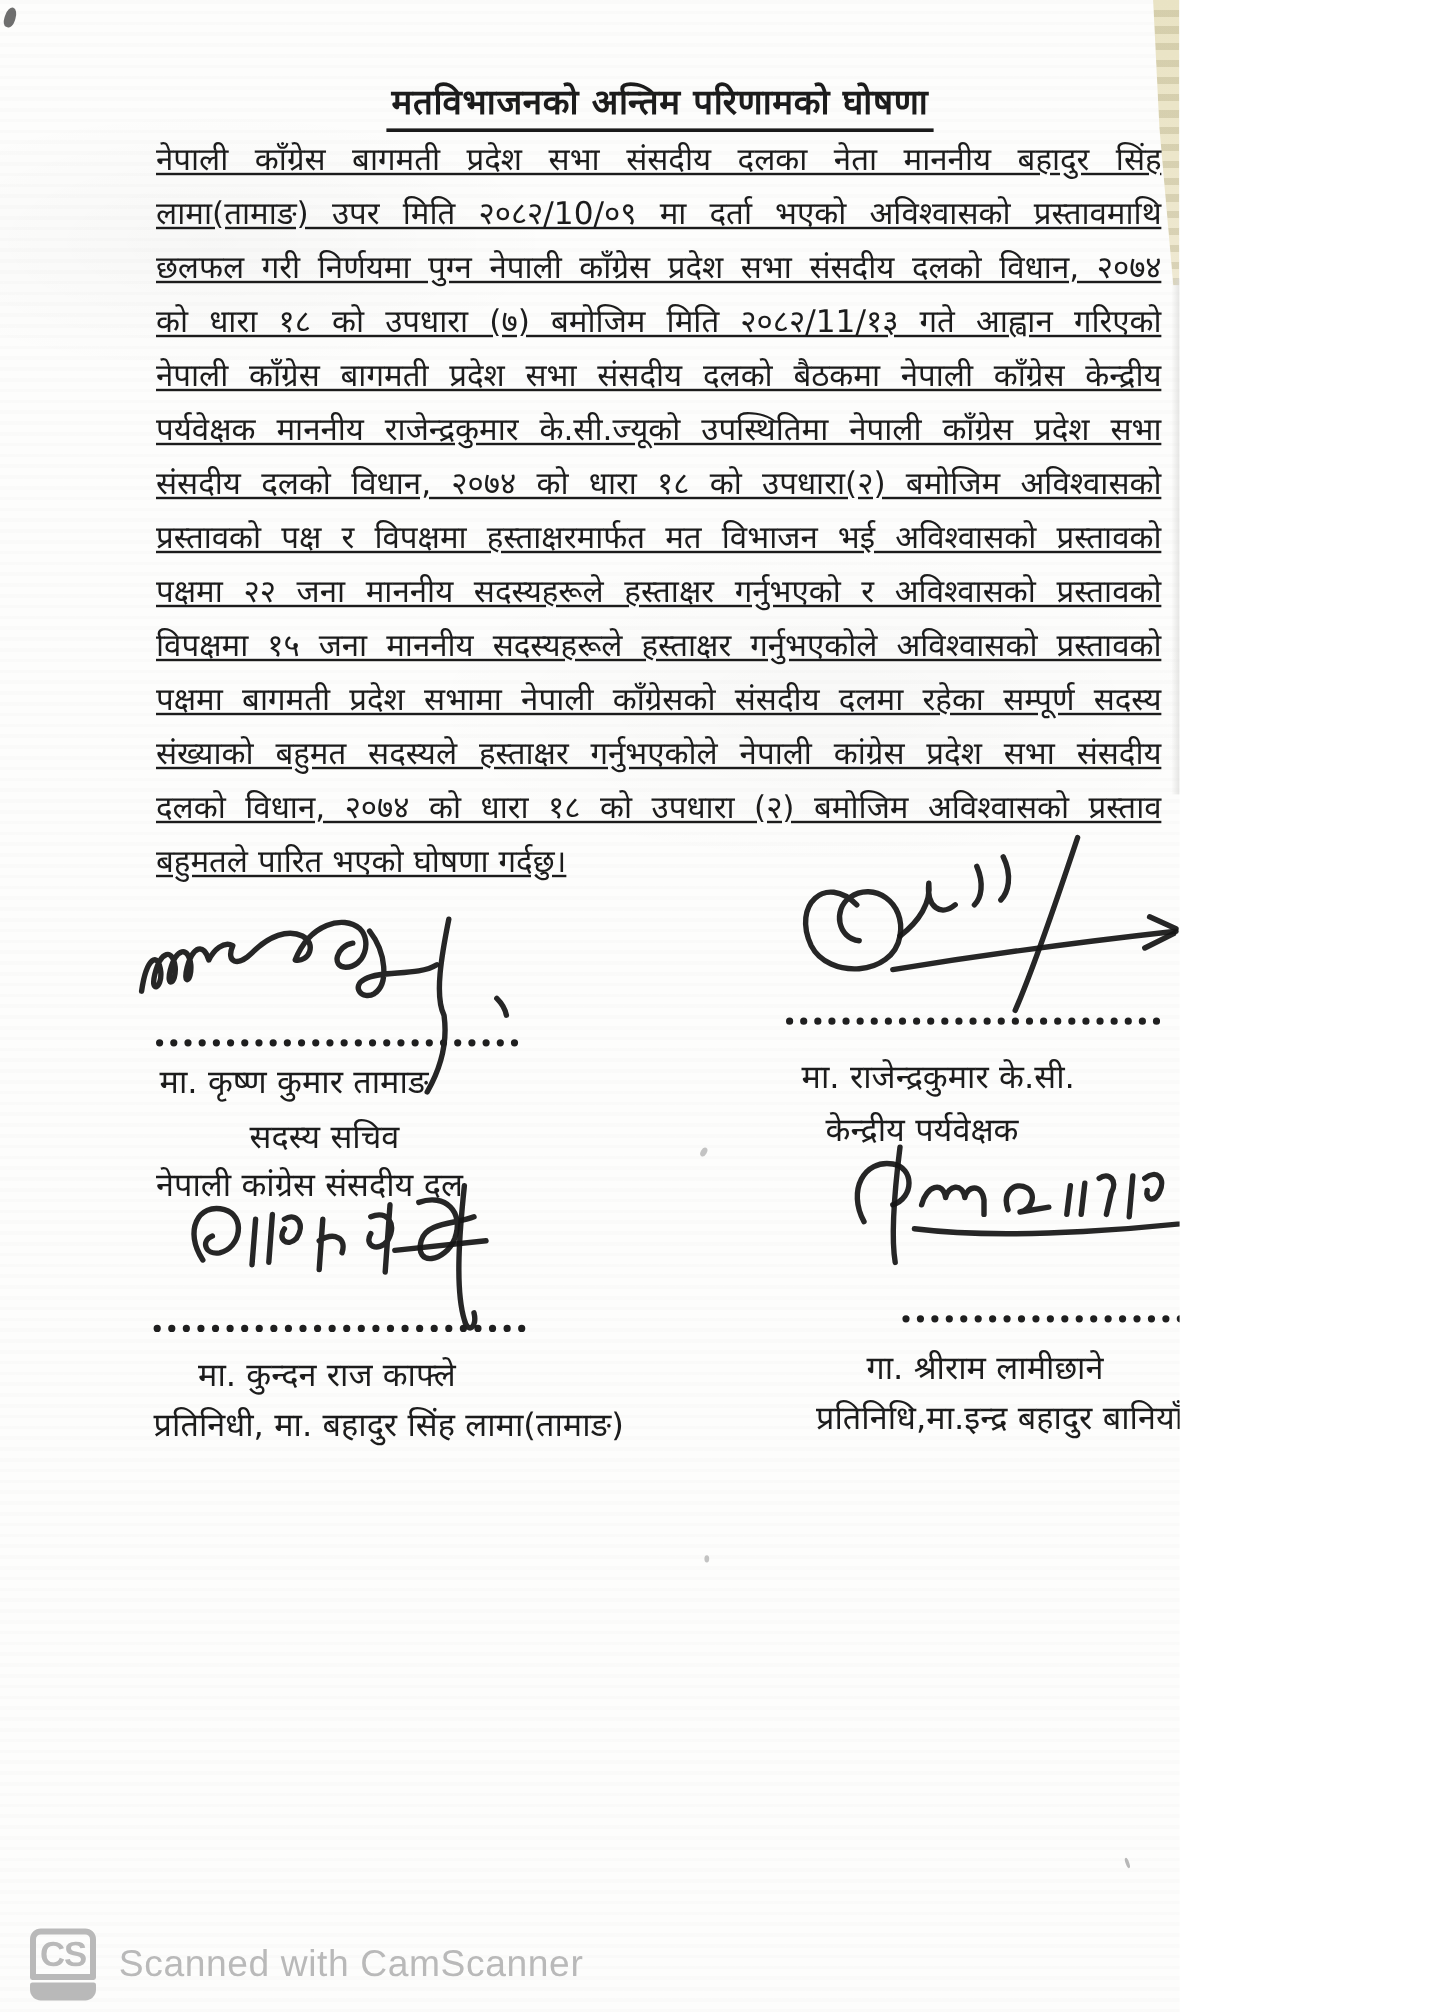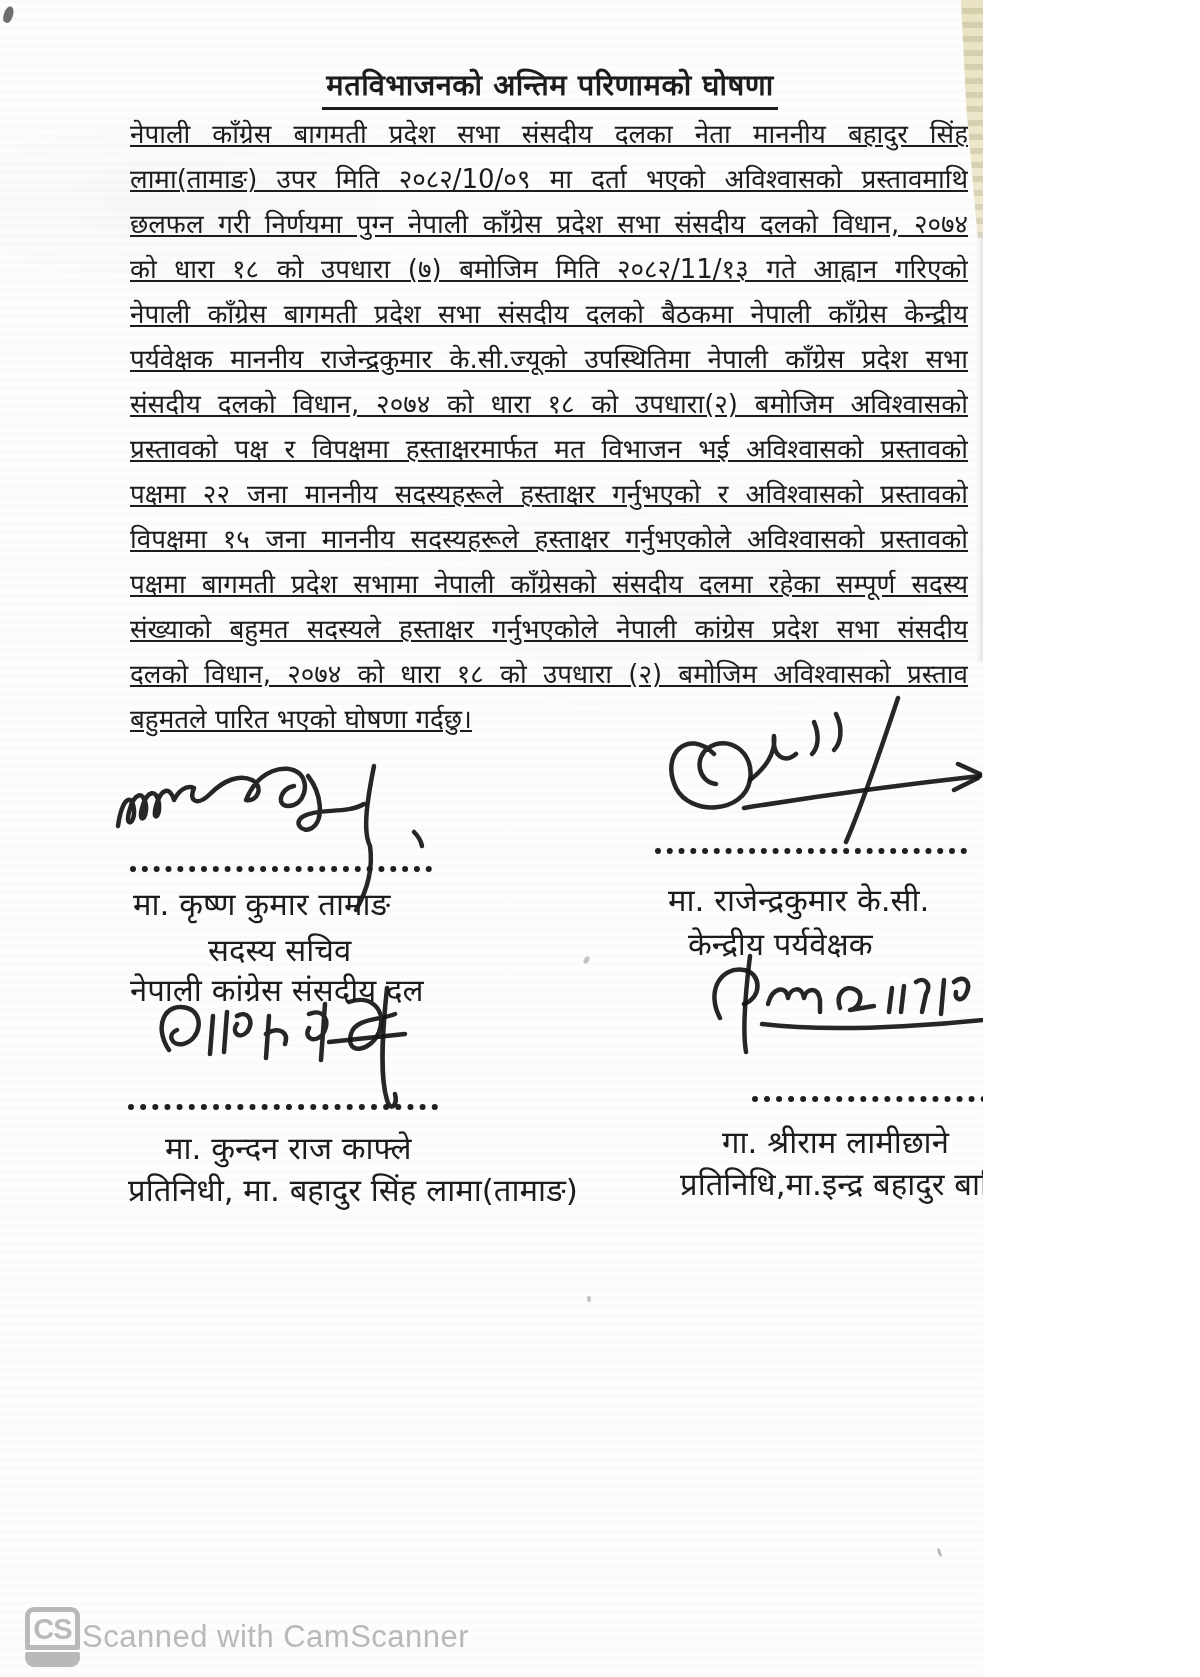--- a/index.html
+++ b/index.html
@@ -50,25 +50,25 @@
   .body-text{position:absolute;left:130px;top:114px;width:838px;font-size:26px;font-weight:500;text-decoration:underline;}
   .body-text .line{
     height:45px;line-height:40px;overflow:hidden;
     text-align:justify;text-align-last:justify;
   }
   .body-text .line.last{text-align:left;text-align-last:left;}
   
   .sig{position:absolute;}
   .sig path{fill:none;stroke:#161616;stroke-width:4.5;stroke-linecap:round;stroke-linejoin:round;opacity:.93;}
   .dotline{position:absolute;height:0;border-bottom:6px dotted #1f1f1f;}
-  .sig-label{position:absolute;font-size:31px;font-weight:500;white-space:nowrap;}
+  .sig-label{position:absolute;font-size:27px;font-weight:500;white-space:nowrap;}
   
   .footer{
     position:absolute;left:25px;top:1605px;height:64px;
-    display:flex;align-items:center;
+    display:flex;align-items:center;gap:17px;
     color:#b9b9b9;font-family:"Liberation Sans",sans-serif;
   }
   .cs-logo{width:57px;}
   .cs-box{
     width:45px;height:33px;border:5px solid #b9b9b9;
     border-radius:9px 9px 2px 2px;
     font-size:29px;font-weight:700;text-align:center;line-height:34px;
     letter-spacing:-1px;color:#b9b9b9;
   }
   .cs-bar{width:55px;height:15px;background:#b9b9b9;border-radius:2px 2px 9px 9px;margin-top:2px;}

